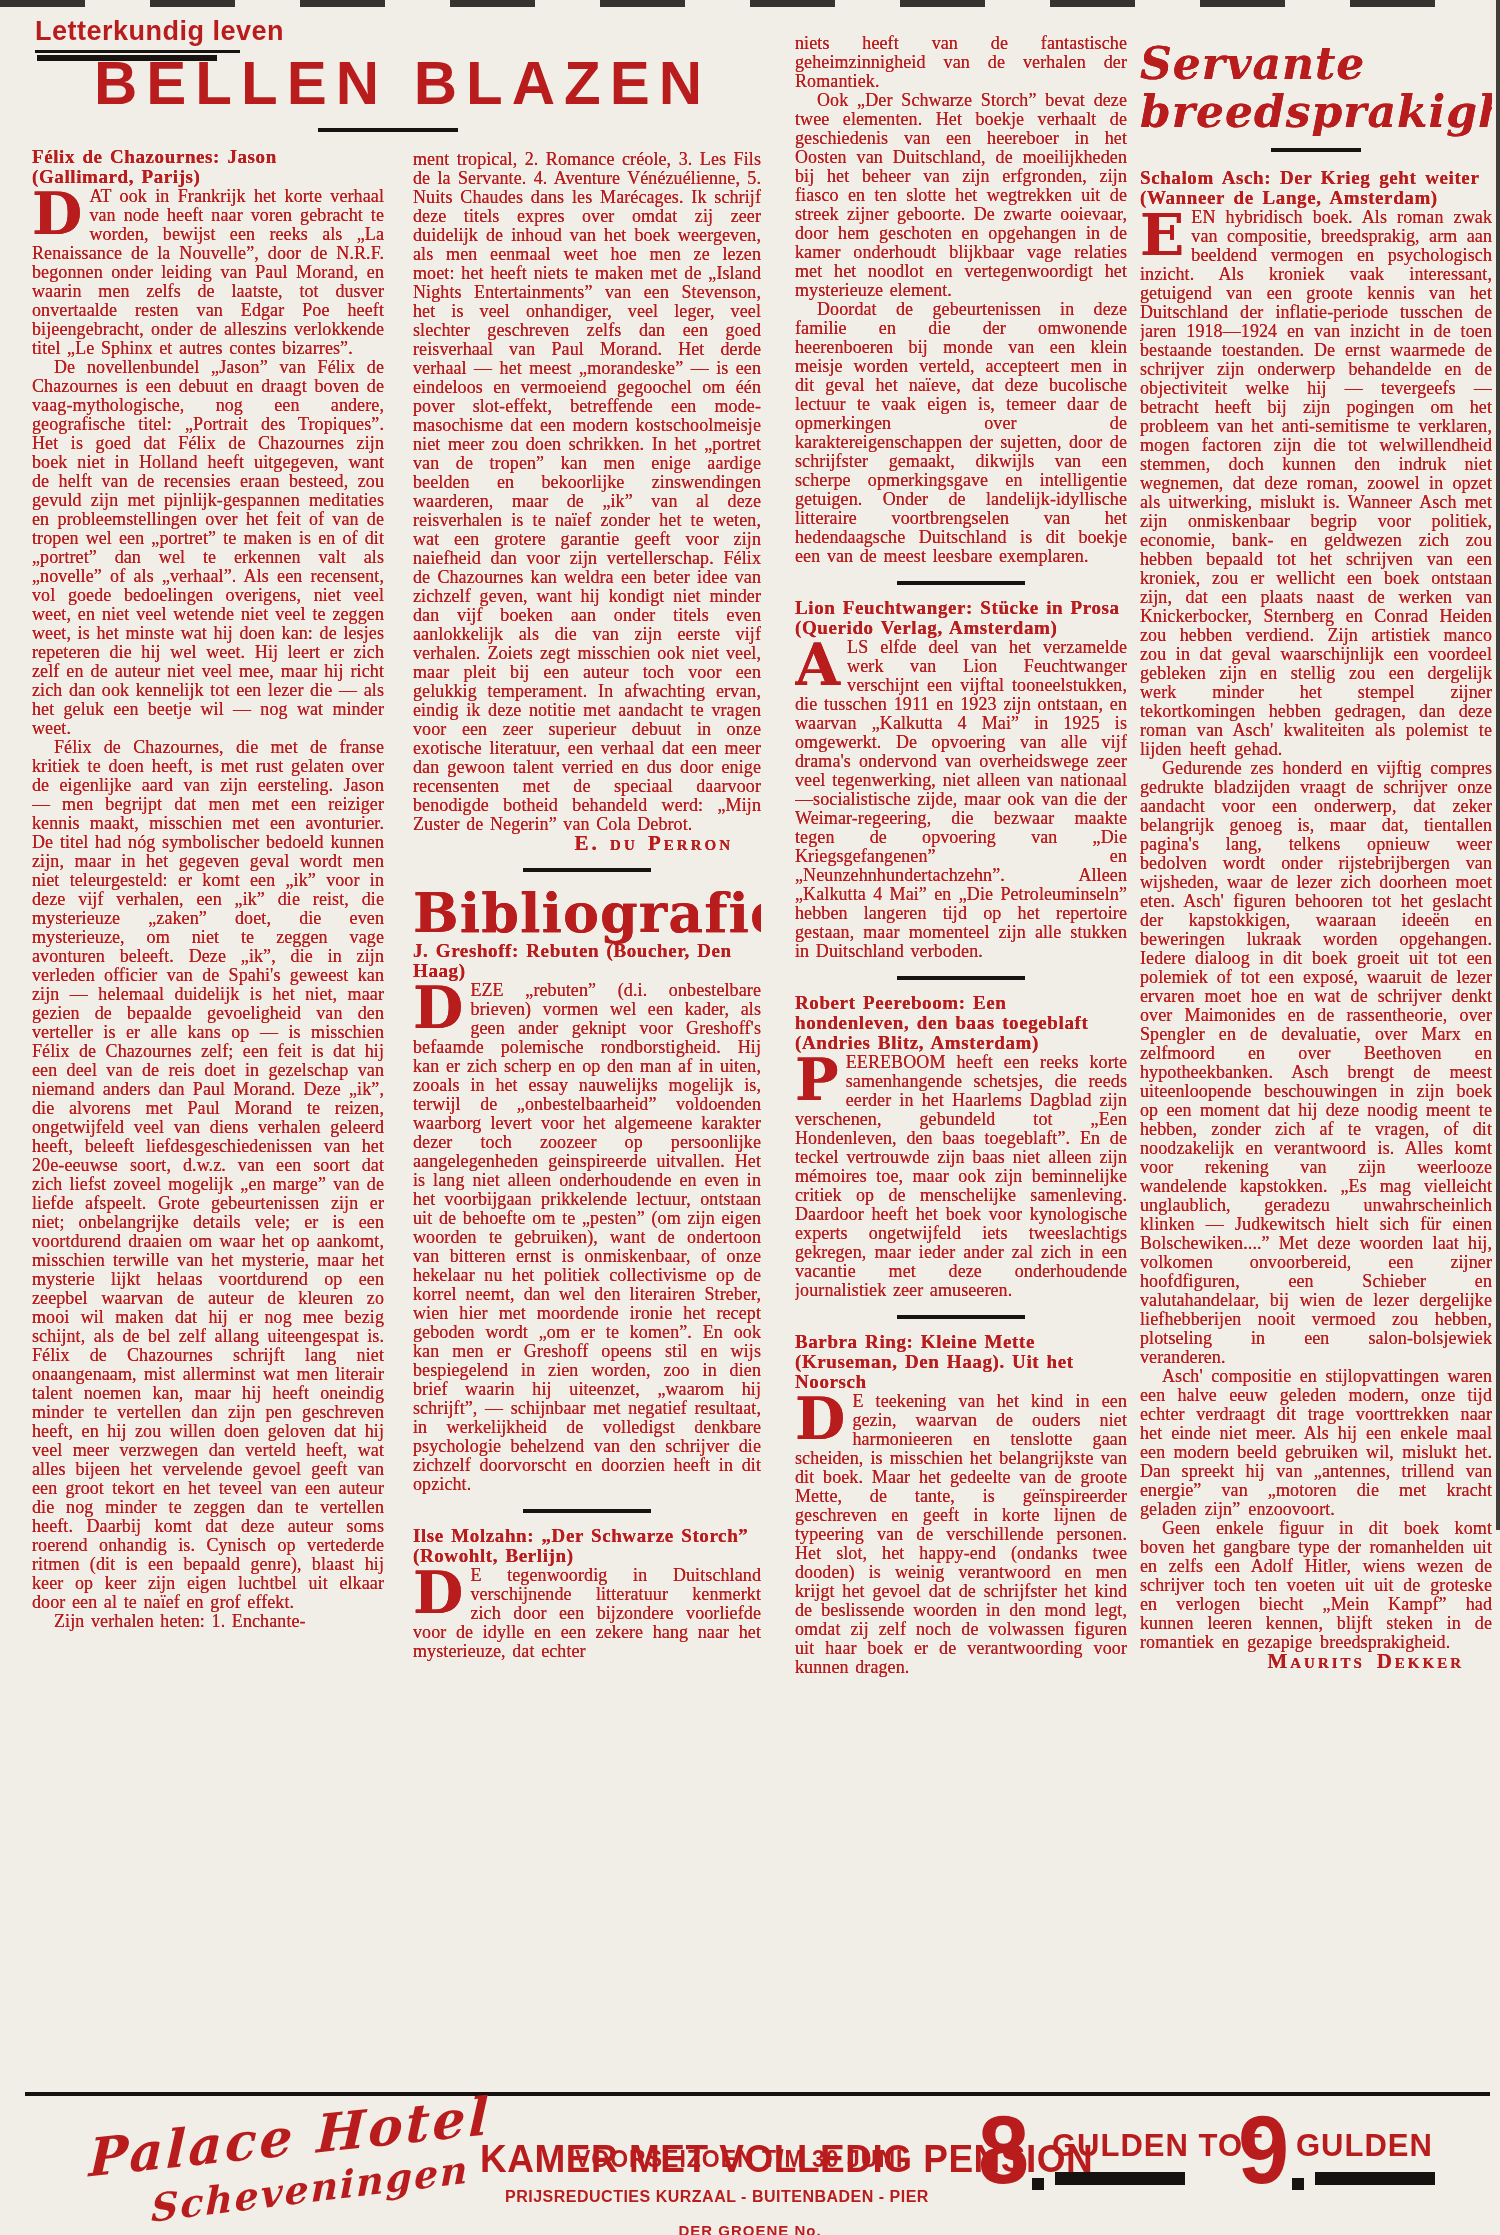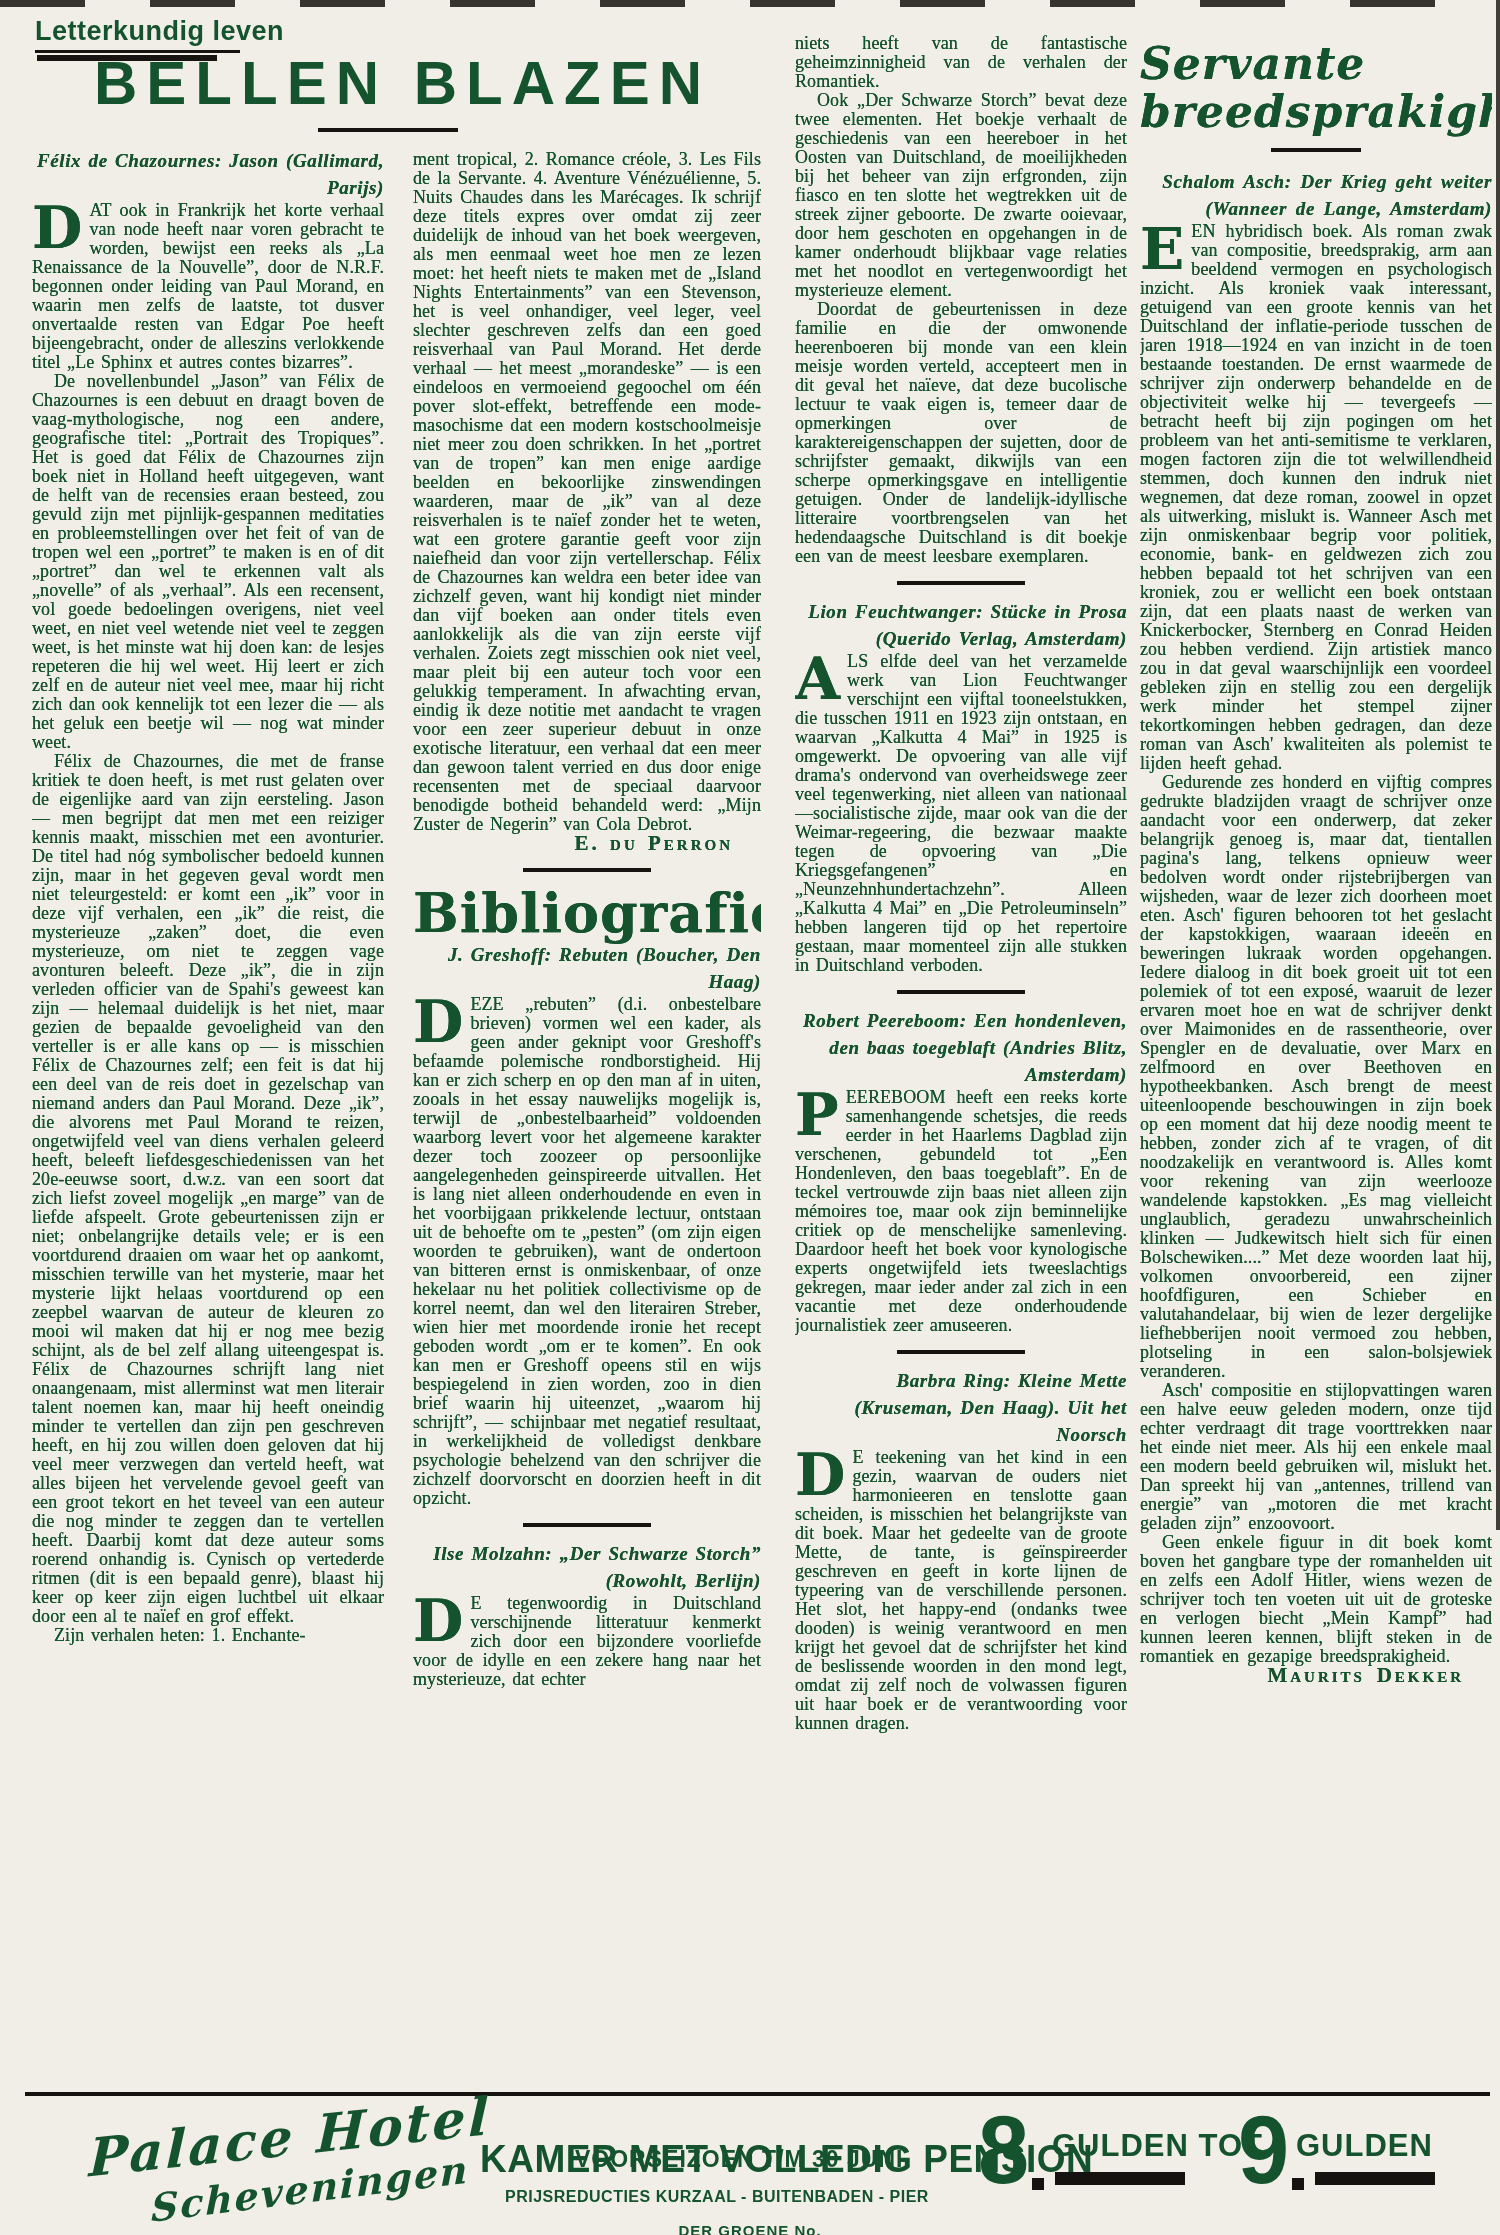--- a/index.html
+++ b/index.html
@@ -1,18 +1,18 @@
 <!DOCTYPE html>
 <html><head>
 <meta charset="utf-8">
 <style>
   html,body{margin:0;padding:0;background:#888;}
   #page{
     position:relative;width:1500px;height:2235px;margin:0 auto;
-    background:#f1eee7;color:#14532d;overflow:hidden;
+    background:#f1eee7;color:#b91c1c;overflow:hidden;
     font-family:"Liberation Serif",serif;
   }
   
   .top-dashes{position:absolute;left:0;top:0;width:1500px;height:7px;
     background:repeating-linear-gradient(90deg,#15120f 0 85px,transparent 85px 150px);opacity:.85;}
   .right-edge{position:absolute;right:0;top:0;width:4px;height:1530px;background:#15120f;opacity:.8;}
   
   .kicker{position:absolute;left:35px;top:16px;font-family:"Liberation Sans",sans-serif;
     font-weight:bold;font-size:27px;letter-spacing:.5px;}
   .kicker-bar1{position:absolute;left:35px;top:50px;width:205px;height:3px;background:#171310;}
@@ -23,22 +23,22 @@
   .headline-rule{position:absolute;left:318px;top:128px;width:140px;height:4px;background:#171310;}
   
   .col{position:absolute;text-align:justify;font-size:18px;line-height:19px;
     word-spacing:2px;letter-spacing:.1px;overflow:hidden;text-shadow:0 0 .4px currentColor;}
   #col1{left:32px;top:147px;width:352px;height:1940px;}
   #col2{left:413px;top:150px;width:348px;height:1940px;}
   #col3{left:795px;top:34px;width:332px;height:2055px;}
   #col4{left:1140px;top:40px;width:352px;height:2048px;word-spacing:3.5px;}
   .col p{margin:0;}
   .ind{text-indent:22px;}
-  .bhead{font-weight:bold;font-size:19px;line-height:27px;text-align:right;text-indent:0;
-    letter-spacing:.6px;margin:0 0 7px 0;font-style:italic;}
+  .bhead{font-weight:bold;font-size:19px;line-height:20px;text-align:left;text-indent:0;
+    letter-spacing:.6px;margin:0 0 7px 0;}
   .drop{float:left;font-family:"DejaVu Serif",serif;font-weight:bold;font-size:58px;
     line-height:46px;margin:4px 7px 0 0;}
   .rule{width:128px;height:4px;background:#171310;margin:15px auto 13px auto;}
   .sig{text-align:right;font-variant:small-caps;font-weight:bold;font-size:21px;
     letter-spacing:3px;padding-right:28px;margin-top:4px;}
   .biblio-heading{font-family:"DejaVu Serif",serif;font-weight:bold;font-size:54px;
     line-height:56px;text-align:center;text-indent:0;letter-spacing:1px;margin:16px 0 14px 0;}
   .gz{font-family:"DejaVu Serif",serif;font-style:italic;font-weight:bold;
     font-size:44px;line-height:48px;text-indent:0;text-align:left;letter-spacing:1px;}
   .gz2{text-align:right;}

